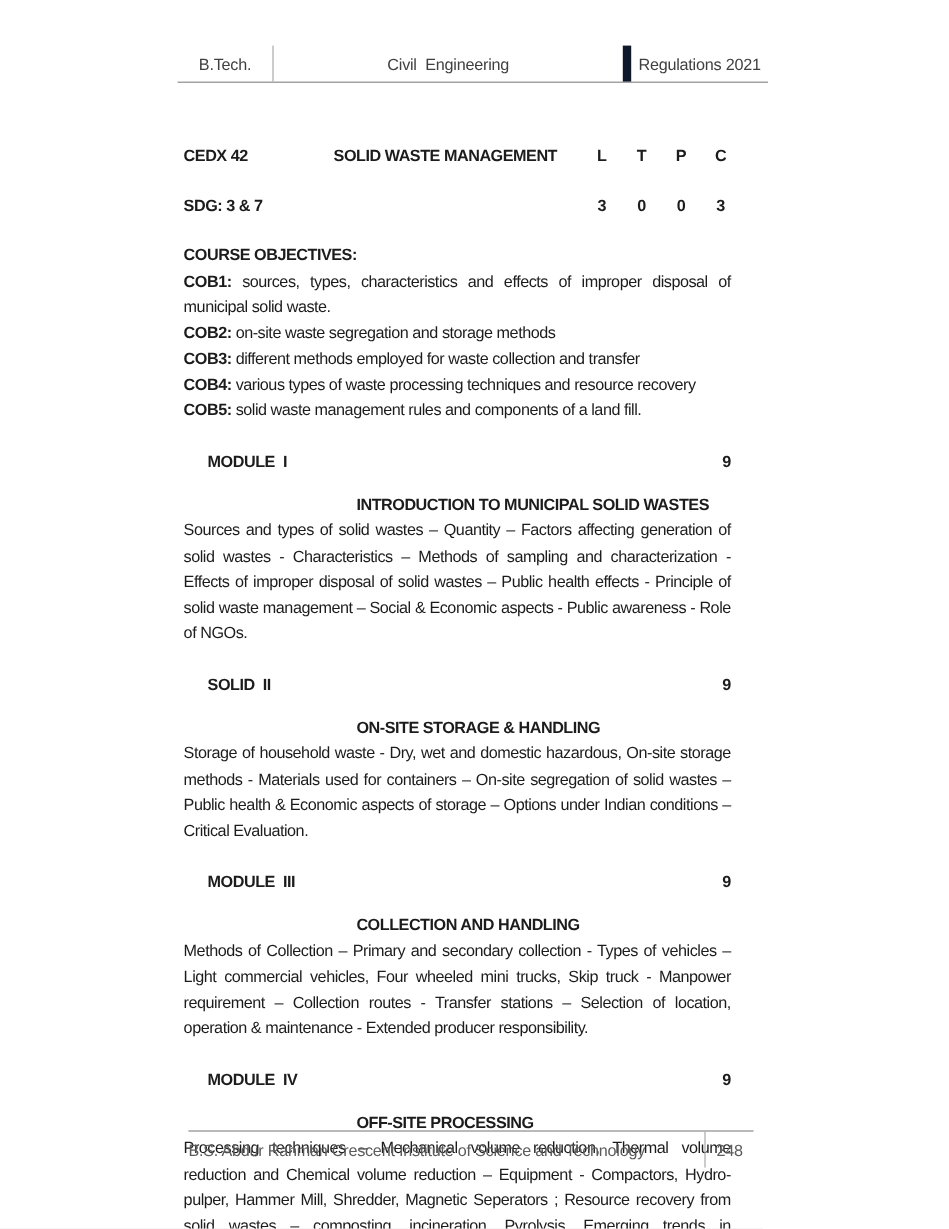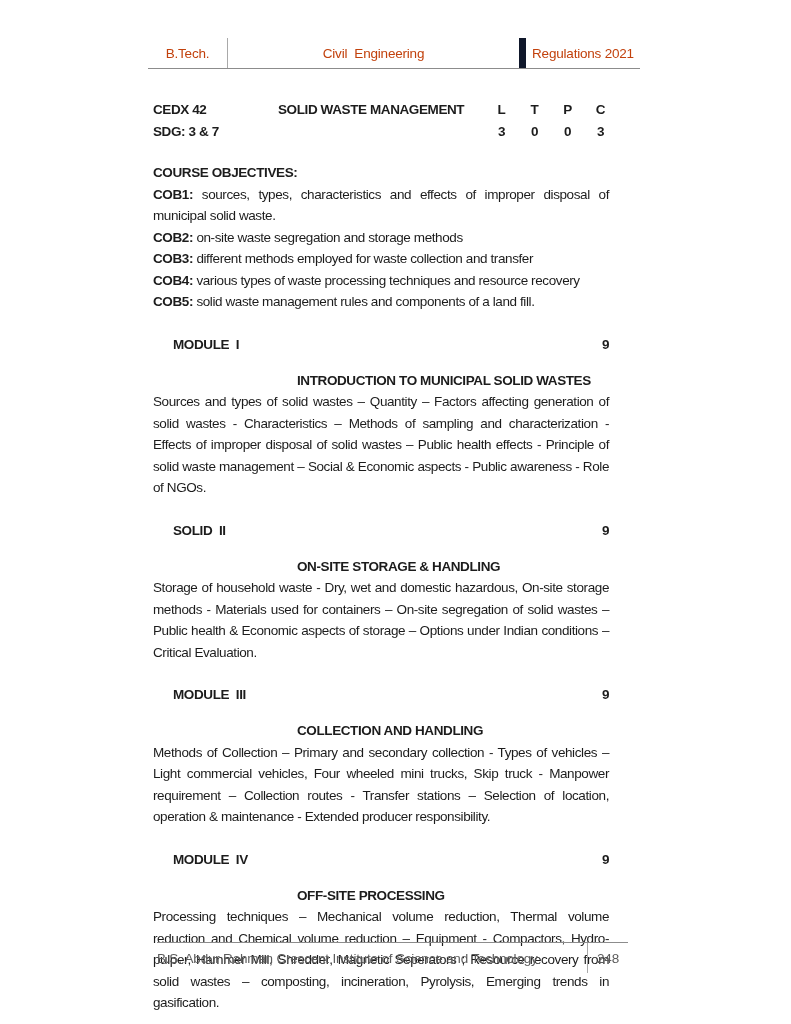--- a/index.html
+++ b/index.html
@@ -10,34 +10,34 @@
     font-family:"Liberation Sans", sans-serif;
     color:#1c1c1c;
     overflow:hidden;
     margin:0 auto;
   }
   
   .hdr{
     position:absolute;top:38px;left:148px;width:492px;height:30px;
     display:flex;align-items:center;
     border-bottom:1px solid #8c8c8c;
-    color:#c2410c;font-size:13.5px;letter-spacing:-0.2px;
+    color:#404040;font-size:13.5px;letter-spacing:-0.2px;
   }
   .hdr-cell{display:flex;align-items:center;justify-content:center;height:100%;}
   .hdr-left{width:79px;}
   .hdr-center{flex:1;border-left:1px solid #a9a9a9;border-right:7px solid #0f172a;white-space:pre;}
   .hdr-right{width:114px;}
   
   .content{
     position:absolute;left:153px;top:99px;width:456px;
     font-size:13.5px;line-height:21.5px;letter-spacing:-0.4px;
   }
   .content p{margin:0;}
   .b{font-weight:bold;}
-  .course-row{display:flex;font-weight:bold;}
+  .course-row{display:flex;font-weight:bold;margin-top:20px;}
   .course-code{width:125px;flex:none;}
   .course-title{flex:1;text-align:left;}
   .ltpc{display:flex;flex:none;margin-right:-8px;}
   .ltpc span{width:33px;text-align:center;font-weight:bold;}
   .obj-head{font-weight:bold;margin-top:20px !important;}
   .para{text-align:justify;}
   .module{margin-top:21px;}
   .module.last{margin-top:15px;}
   .mod-hdr{display:flex;font-weight:bold;}
   .mod-label{width:124px;flex:none;white-space:pre;padding-left:20px;}

